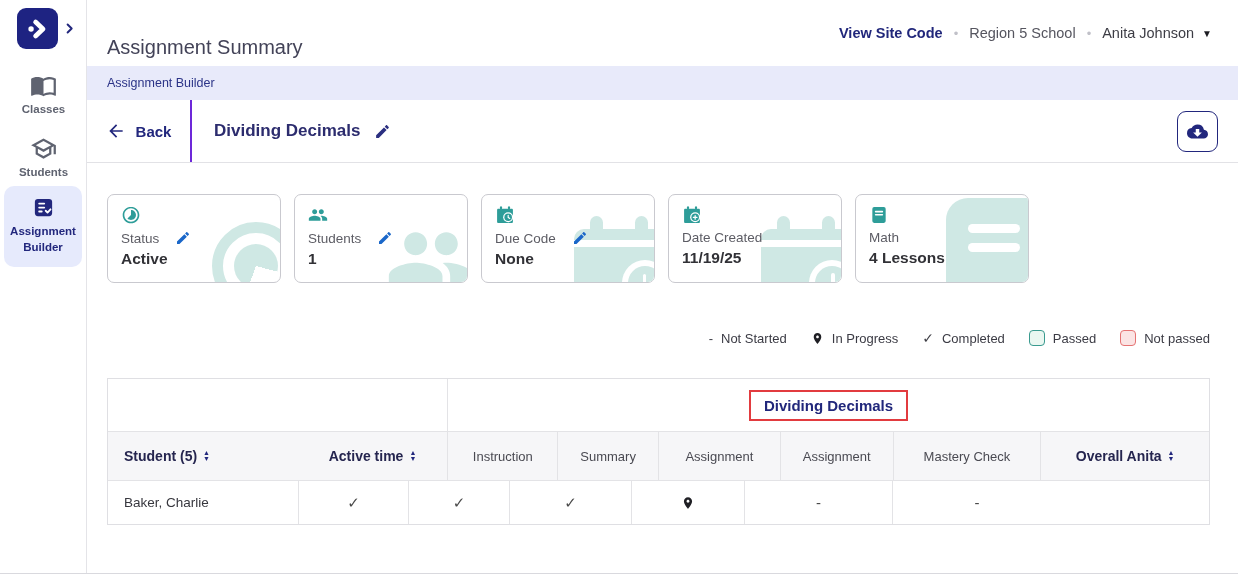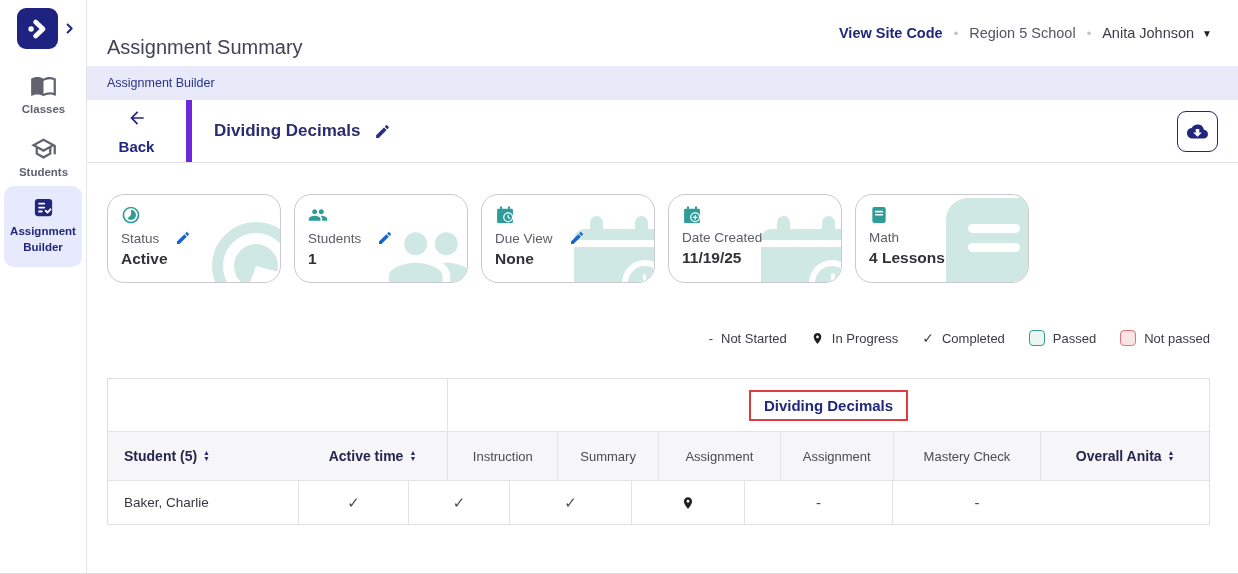--- a/index.html
+++ b/index.html
@@ -27,32 +27,32 @@
   .school-name { color:#55555f; }
   .user-menu { display:flex; align-items:center; gap:8px; color:#3c3c44; cursor:pointer; }
   .caret { font-size:10px; color:#1c1c22; }
 
   
   .breadcrumb-bar { position:absolute; left:87px; top:66px; right:0; height:34px; background:#e8eafa; display:flex; align-items:center; }
   .breadcrumb-link { margin-left:20px; font-size:12.5px; color:#2b3387; cursor:pointer; }
 
   
   .backrow { position:absolute; left:87px; top:100px; right:0; height:63px; background:#fff; border-bottom:1px solid #e2e2e6; display:flex; align-items:center; }
-  .back-sec { width:105px; height:100%; display:flex; align-items:center; justify-content:center; gap:10px; border-right:6px solid #6d28d9; cursor:pointer;flex-direction:column; }
+  .back-sec { width:105px; height:100%; display:flex; align-items:center; justify-content:center; gap:10px; border-right:2px solid #6d28d9; cursor:pointer; }
   .back-label { font-size:15px; font-weight:bold; color:#22277d; }
   .doc-title-sec { display:flex; align-items:center; gap:14px; padding-left:22px; }
   .doc-title { font-size:17px; font-weight:bold; color:#2c2c6e; }
   .icon-btn { position:absolute; right:20px; top:11px; width:41px; height:41px; border:1.5px solid #22277d; border-radius:9px; background:#fff; display:flex; align-items:center; justify-content:center; cursor:pointer; }
 
   
   .content { position:absolute; left:87px; top:163px; right:0; bottom:0; background:#fff; }
 
   
   .cards { position:absolute; left:20px; top:31px; display:flex; gap:13px; }
-  .card { position:relative; width:174px; height:89px; border:1px solid #c9c9cf; border-radius:17px; background:#fff; padding:10px 13px; overflow:hidden; }
+  .card { position:relative; width:174px; height:89px; border:1px solid #c9c9cf; border-radius:7px; background:#fff; padding:10px 13px; overflow:hidden; }
   .card-label-row { display:flex; align-items:center; gap:16px; margin-top:5px; position:relative; z-index:2; }
   .card-label { font-size:13.5px; color:#5c5c64; }
   .card-value { font-size:15.5px; font-weight:bold; color:#313136; margin-top:4px; position:relative; z-index:2; }
   .pencil { cursor:pointer; display:flex; }
   
   .wm { position:absolute; z-index:1; }
   .wm-pie { right:-20px; bottom:-28px; width:88px; height:88px; border:11px solid #cfe8e4; border-radius:50%; }
   .wm-pie::after { content:""; position:absolute; left:11px; top:11px; width:44px; height:44px; border-radius:50%;
     background:conic-gradient(from 200deg, #cfe8e4 0 265deg, #ffffff 265deg 360deg); }
   .wm-people { right:-10px; bottom:-16px; width:92px; height:78px; }
@@ -245,21 +245,21 @@
           <svg width="20" height="20" viewBox="0 0 24 24">
               <rect x="6" y="1.5" width="2.4" height="4" rx="1.2" fill="#2e9d99"></rect>
               <rect x="15.6" y="1.5" width="2.4" height="4" rx="1.2" fill="#2e9d99"></rect>
               <path fill="#2e9d99" d="M20 4.5H4c-.83 0-1.5.67-1.5 1.5v14c0 .83.67 1.5 1.5 1.5h16c.83 0 1.5-.67 1.5-1.5V6c0-.83-.67-1.5-1.5-1.5z"></path>
               <circle cx="15.8" cy="14.8" r="6" fill="#fff"></circle>
               <circle cx="15.8" cy="14.8" r="4.5" fill="#2e9d99"></circle>
               <path d="M15.8 12.4v2.4l1.9 1.3" stroke="#fff" stroke-width="1.4" fill="none" stroke-linecap="round"></path>
             </svg>
         </span>
         <div class="card-label-row">
-          <span class="card-label">Due View</span>
+          <span class="card-label">Due Code</span>
           <span class="pencil">
             <svg width="16" height="16" viewBox="0 0 24 24" fill="#1a67c9">
                 <path d="M3 17.25V21h3.75L17.81 9.94l-3.75-3.75L3 17.25zM20.71 7.04c.39-.39.39-1.02 0-1.41l-2.34-2.34c-.39-.39-1.02-.39-1.41 0l-1.83 1.83 3.75 3.75 1.83-1.83z"></path>
               </svg>
           </span>
         </div>
         <div class="card-value">None</div>
         <div class="wm wm-cal">
           <span class="cal-tab" style="left:16px;"></span>
             <span class="cal-tab" style="right:22px;"></span>

